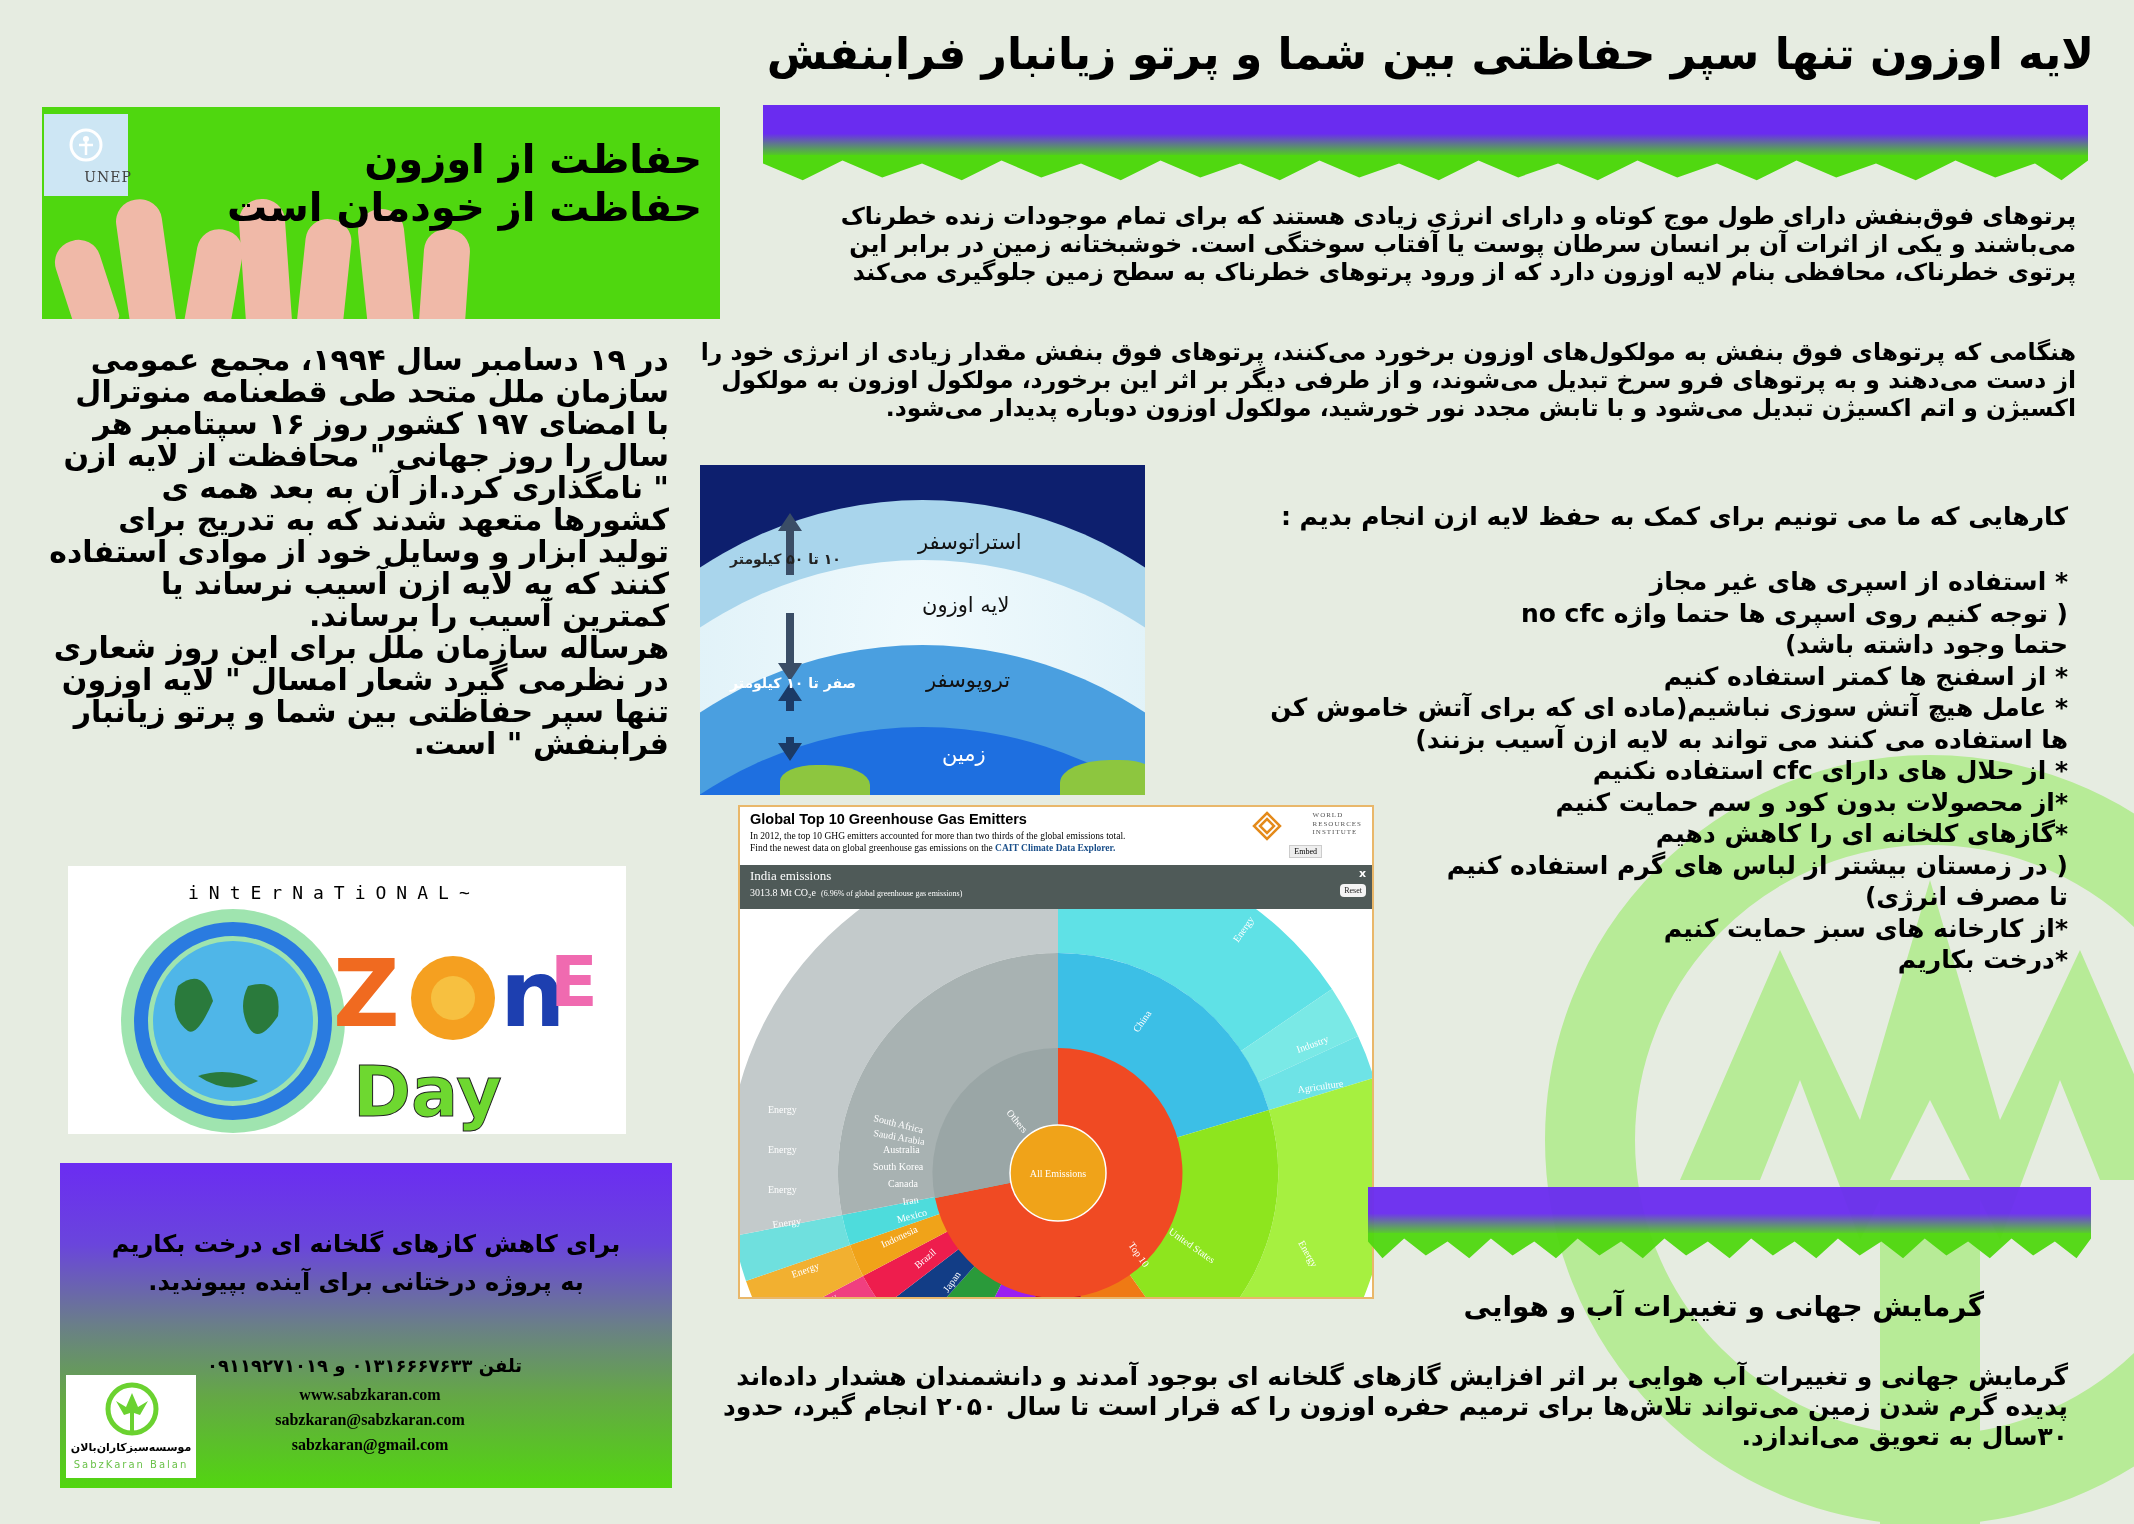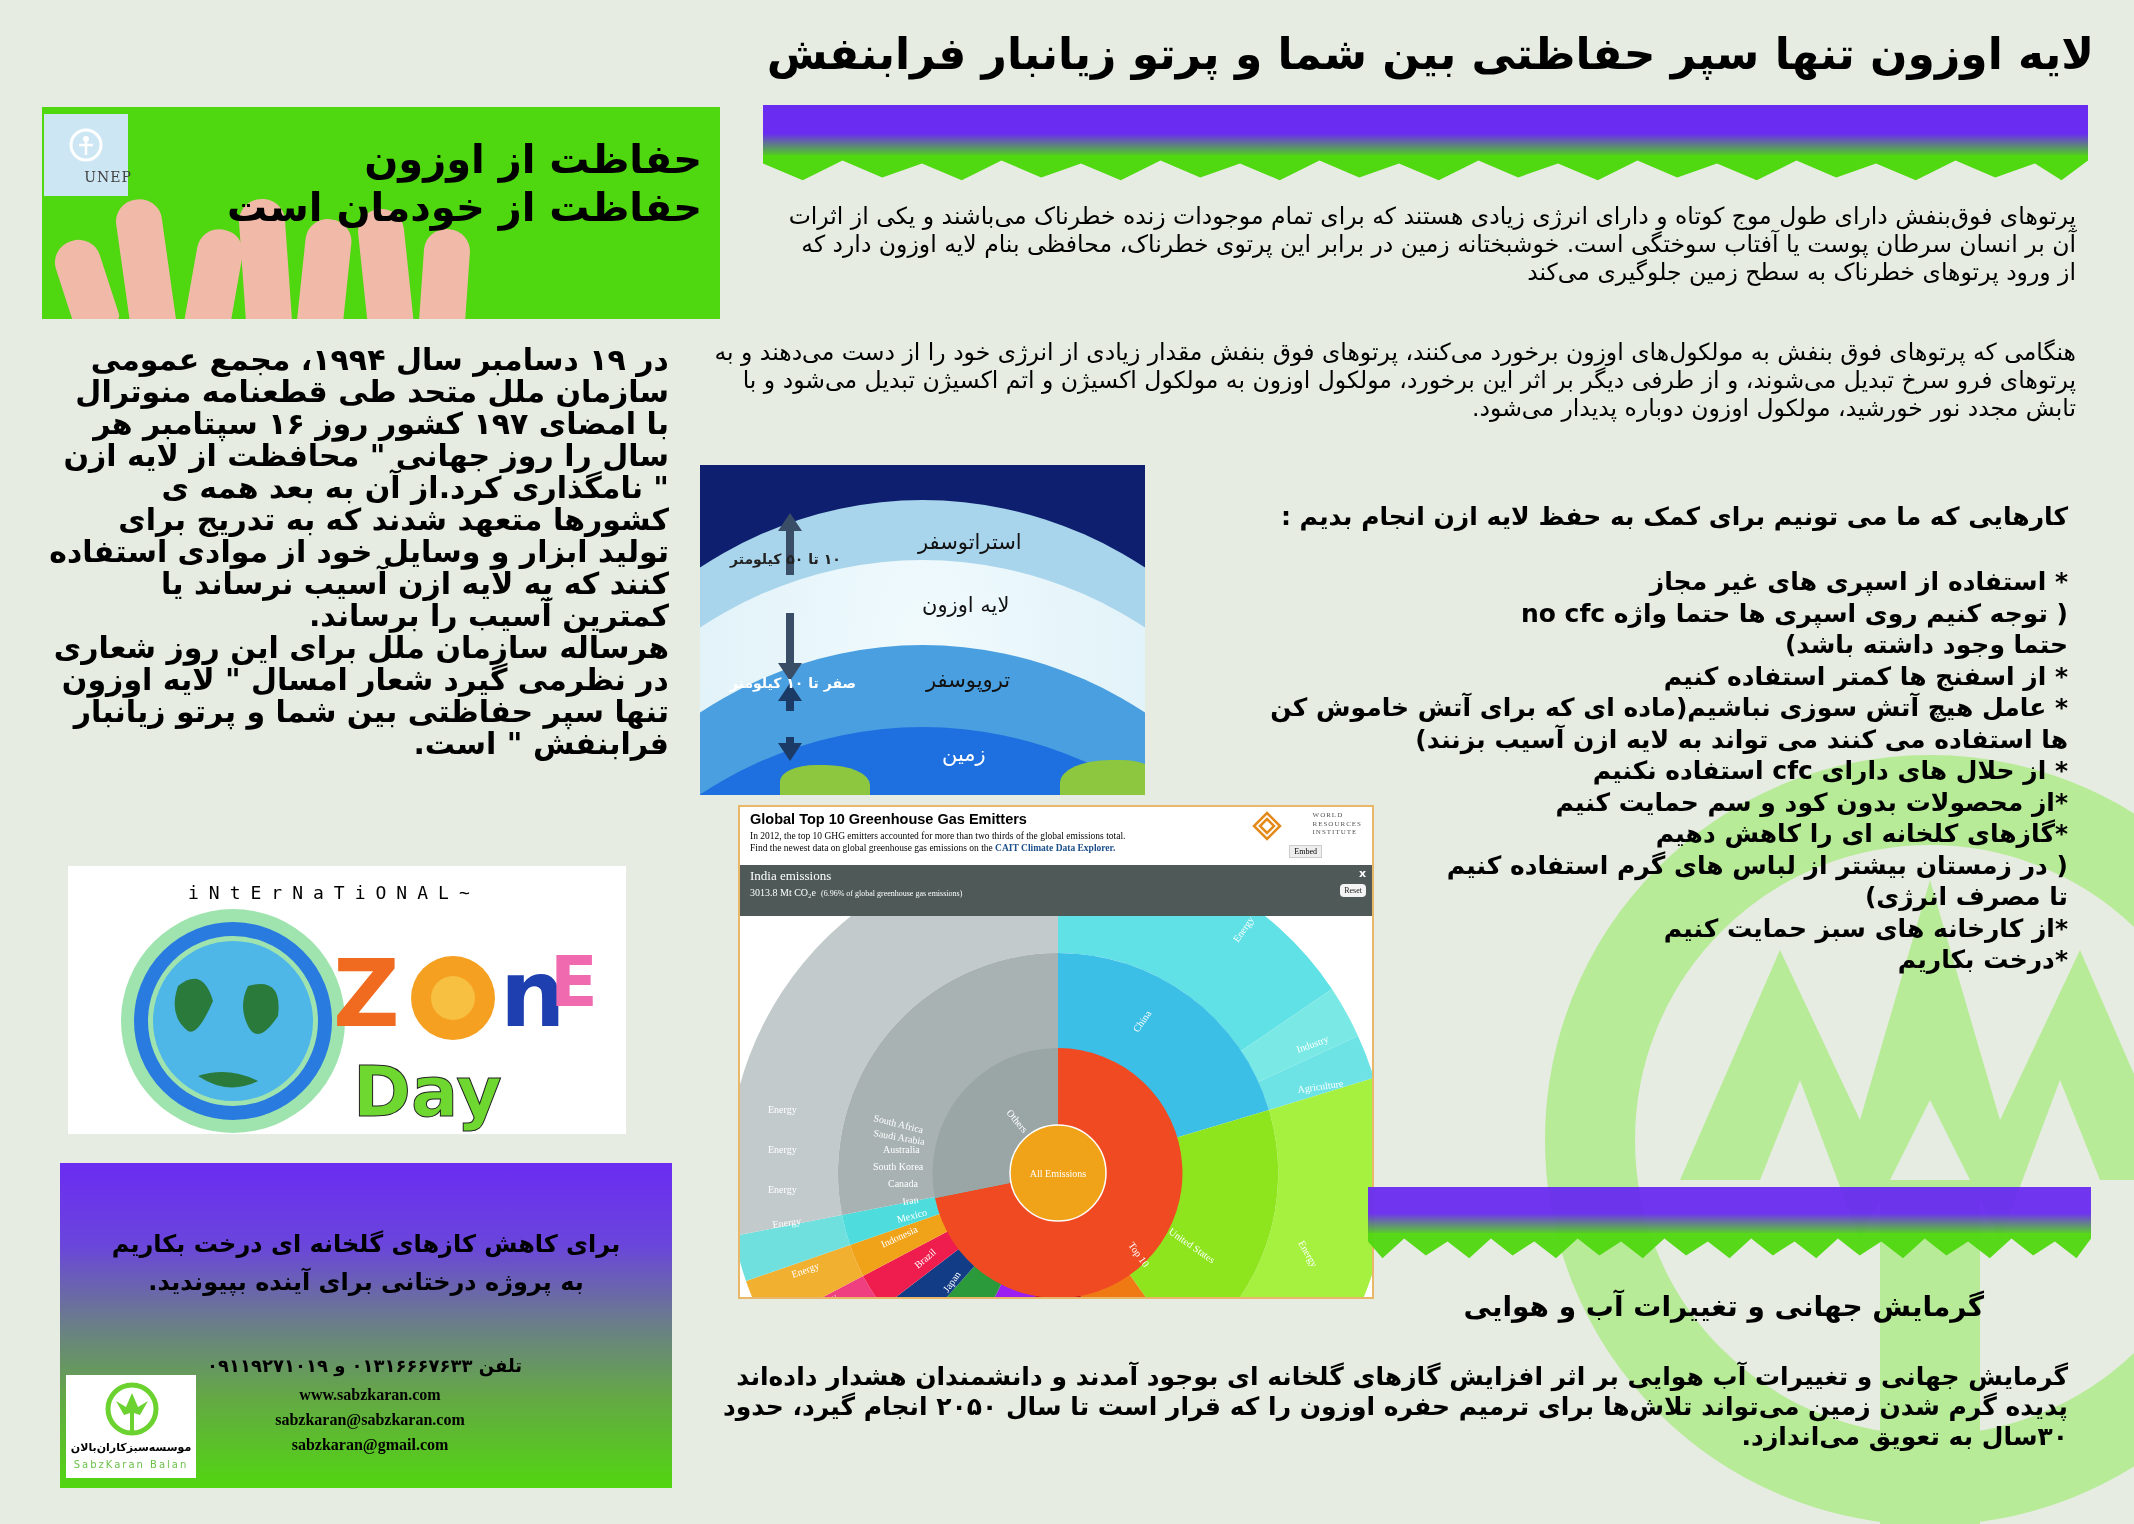--- a/index.html
+++ b/index.html
@@ -14,42 +14,42 @@
   .band .grass{position:absolute;left:0;bottom:-26px;width:100%;height:28px;}
   #band-top{left:763px;top:105px;width:1325px;height:52px;}
   #band-bottom{left:1368px;top:1187px;width:723px;height:48px;}
   
   #banner{left:42px;top:107px;width:678px;height:212px;background:#4fd70f;overflow:hidden;}
   #unep{left:44px;top:114px;width:84px;height:82px;background:#cde6f4;display:flex;flex-direction:column;align-items:center;justify-content:center;color:#fff;}
   #unep .u{font-family:"DejaVu Serif",serif;font-size:14px;color:#404040;margin-top:4px;letter-spacing:1px;margin-left:44px;}
   #banner-title{right:18px;top:28px;font-size:40px;font-weight:bold;line-height:48px;text-align:right;}
   .hand{position:absolute;bottom:-10px;width:46px;height:120px;background:#f0b9a8;border-radius:22px 22px 6px 6px;}
   
-  .ptxt{font-size:23.5px;font-weight:normal;line-height:28px;text-align:right;}
+  .ptxt{font-size:23.5px;font-weight:bold;line-height:28px;text-align:right;}
   #intro{right:58px;top:202px;width:1290px;}
   #intro2{right:58px;top:338px;width:1390px;}
   #left-text{left:49px;top:344px;width:620px;font-size:30px;line-height:32px;font-weight:bold;text-align:right;}
   #actions-heading{right:66px;top:502px;font-size:25px;font-weight:bold;text-align:right;white-space:nowrap;}
   #actions{right:66px;top:566px;width:760px;font-size:25px;font-weight:bold;line-height:31.5px;text-align:right;}
   #actions div{white-space:nowrap;}
   
   #atmo{left:700px;top:465px;width:445px;height:330px;overflow:hidden;background:#0d1f6e;}
   .layer{position:absolute;left:-200px;width:845px;border-radius:50%;}
   #atmo .lbl{position:absolute;font-size:21px;color:#111;white-space:nowrap;}
   #atmo .side{position:absolute;font-size:14px;font-weight:bold;white-space:nowrap;}
   
   #ghg{left:738px;top:805px;width:632px;height:490px;background:#fff;border:2px solid #e9b76a;overflow:hidden;}
   #ghg-head{position:absolute;left:0;top:0;width:632px;height:58px;background:#fff;}
   #ghg-title{position:absolute;left:10px;top:4px;font-family:"Liberation Sans",sans-serif;font-weight:bold;font-size:14.5px;}
   #ghg-sub{position:absolute;left:10px;top:23px;font-family:"Liberation Serif",serif;font-size:9.5px;line-height:12px;width:500px;}
   #ghg-sub .link{color:#1a4f8a;font-weight:bold;}
   #wri{position:absolute;right:10px;top:4px;width:110px;height:50px;}
   #wri-name{position:absolute;right:0;top:0;font-family:"Liberation Serif",serif;font-size:7px;line-height:8.5px;letter-spacing:1px;color:#555;}
   #embed-btn{position:absolute;right:50px;top:38px;font-family:"Liberation Serif",serif;font-size:8px;background:#eee;border:1px solid #ccc;padding:1px 4px;}
-  #ghg-bar{position:absolute;left:0;top:58px;width:632px;height:51px;background:#4f5a58;color:#fff;}
+  #ghg-bar{position:absolute;left:0;top:58px;width:632px;height:44px;background:#4f5a58;color:#fff;}
   #country-name{position:absolute;left:10px;top:3px;font-family:"Liberation Serif",serif;font-size:13px;}
   #country-val{position:absolute;left:10px;top:22px;font-family:"Liberation Serif",serif;font-size:10px;}
   #country-val small{font-size:8px;}
   #close-x{position:absolute;right:6px;top:2px;font-size:11px;font-weight:bold;}
   #reset-btn{position:absolute;right:6px;top:19px;font-family:"Liberation Serif",serif;font-size:8px;background:#f4f4f4;color:#222;padding:2px 4px;border-radius:4px;}
   #sunburst{position:absolute;left:0;top:98px;}
   
   #ozone{left:68px;top:866px;width:558px;height:268px;background:#fff;overflow:hidden;}
   #ozone .intl{position:absolute;left:120px;top:16px;font-family:"DejaVu Sans Mono",monospace;font-size:18px;letter-spacing:10px;}
   

